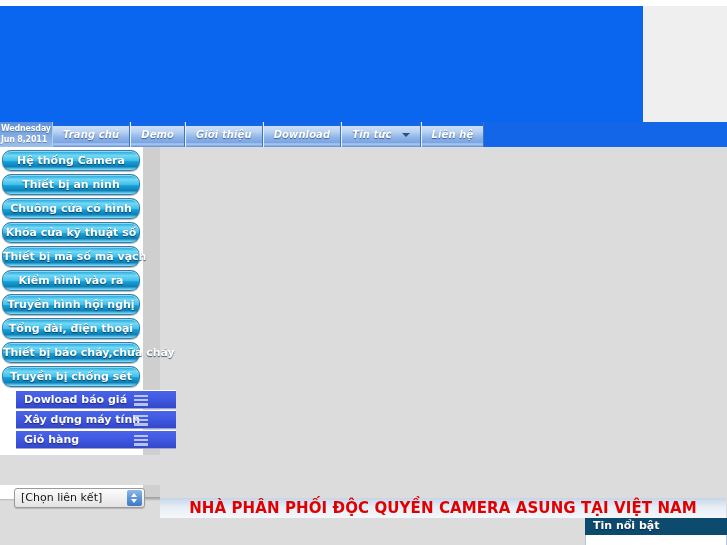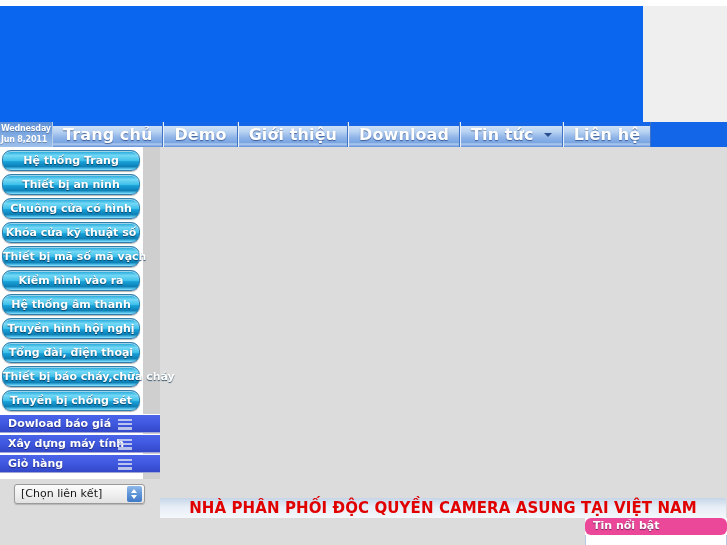--- a/index.html
+++ b/index.html
@@ -75,33 +75,34 @@
   }
   .nav-item {
     position: relative;
     display: flex;
     align-items: center;
     justify-content: center;
     height: 25px;
     box-sizing: border-box;
     padding: 0 10px;
     color: #ffffff;
-    font-size: 16px;
+    font-size: 10px;
     font-weight: bold;
     white-space: nowrap;
     letter-spacing: 0.1px;
     background: linear-gradient(to bottom,
                 #1466e8 0%, #1466e8 14%,
                 #cfe0f6 15%, #b9d3f2 38%,
                 #8fb4e8 62%, #7aa5e2 83%,
                 #b3cdee 88%, #5f8fd8 100%);
     border-left: 1px solid #e8f0fb;
     border-right: 1px solid #3f74c4;
     text-shadow: 0 1px 1px rgba(20,50,110,0.65);
     cursor: pointer;
+    font-style: italic;
   }
   .nav-item:first-child { border-left: none; }
   .nav-caret {
     display: inline-block;
     margin-left: 10px;
     width: 0; height: 0;
     border-left: 4px solid transparent;
     border-right: 4px solid transparent;
     border-top: 4px solid #2a4f8c;
   }
@@ -164,21 +165,21 @@
     display: block;
     width: 100%;
     text-align: center;
   }
 
   
   .sb-row {
     position: relative;
     width: 160px;
     height: 19px;
-    margin: 0 0 1px 0;
+    margin: 0 0 1px 16px;
     box-sizing: border-box;
     background: linear-gradient(to bottom, #4a64e8 0%, #3f58e0 50%, #3348c9 100%);
     border-top: 1px solid #ffffff;
     border-bottom: 1px solid #9fa6d6;
     color: #ffffff;
     font-size: 11px;
     font-weight: bold;
     line-height: 18px;
     padding-left: 8px;
     white-space: nowrap;
@@ -219,20 +220,21 @@
     border: 1px solid #9a9a9a;
     border-radius: 3px;
     background: linear-gradient(to bottom, #fcfcfc 0%, #f0f0f0 50%, #e2e2e2 100%);
     box-shadow: 0 1px 1px rgba(0,0,0,0.18);
     font-size: 11px;
     color: #151515;
     line-height: 18px;
     padding-left: 6px;
     white-space: nowrap;
     cursor: pointer;
+    margin-top: 28px;
   }
   .mac-select .knob {
     position: absolute;
     right: 2px; top: 1px;
     width: 15px; height: 16px;
     border-radius: 2px;
     background: linear-gradient(to bottom, #8fb9e8 0%, #5f95d8 50%, #3f78c6 100%);
   }
   .mac-select .knob:before {
     content: "";
@@ -304,29 +306,28 @@
     position: absolute;
     left: 585px; top: 518px;
     width: 142px; height: 27px;
     z-index: 3;
     background: #ffffff;
   }
   .news-head {
     width: 142px;
     height: 17px;
     box-sizing: border-box;
-    background: #ec4899;
+    background: #0c4a6e;
     color: #ffffff;
     font-size: 11px;
     font-weight: bold;
     line-height: 16px;
     padding-left: 8px;
     white-space: nowrap;
     text-shadow: 0 1px 1px rgba(0,0,40,0.5);
-    border-radius: 6px;
   }
   .news-body {
     width: 142px;
     height: 10px;
     background: #ffffff;
     border-left: 1px solid #b7c6e0;
     border-right: 1px solid #b7c6e0;
     box-sizing: border-box;
   }
   .news-gutter {
@@ -373,39 +374,36 @@
       </div>
     </div>
   </div>
 
   <div class="body-area"></div>
   <div class="content"></div>
   <div class="sb-gap"></div>
 
   <div class="sidebar">
     <div class="sb-btn">
-      <span class="sb-label">Hệ thống Trang</span>
+      <span class="sb-label">Hệ thống Camera</span>
     </div>
     <div class="sb-btn">
       <span class="sb-label">Thiết bị an ninh</span>
     </div>
     <div class="sb-btn">
       <span class="sb-label">Chuông cửa có hình</span>
     </div>
     <div class="sb-btn">
       <span class="sb-label">Khóa cửa kỹ thuật số</span>
     </div>
     <div class="sb-btn">
       <span class="sb-label">Thiết bị mã số mã vạch</span>
     </div>
     <div class="sb-btn">
       <span class="sb-label">Kiểm hình vào ra</span>
-    </div>
-    <div class="sb-btn">
-      <span class="sb-label">Hệ thống âm thanh</span>
     </div>
     <div class="sb-btn">
       <span class="sb-label">Truyền hình hội nghị</span>
     </div>
     <div class="sb-btn">
       <span class="sb-label">Tổng đài, điện thoại</span>
     </div>
     <div class="sb-btn">
       <span class="sb-label">Thiết bị báo cháy,chữa cháy</span>
     </div>

